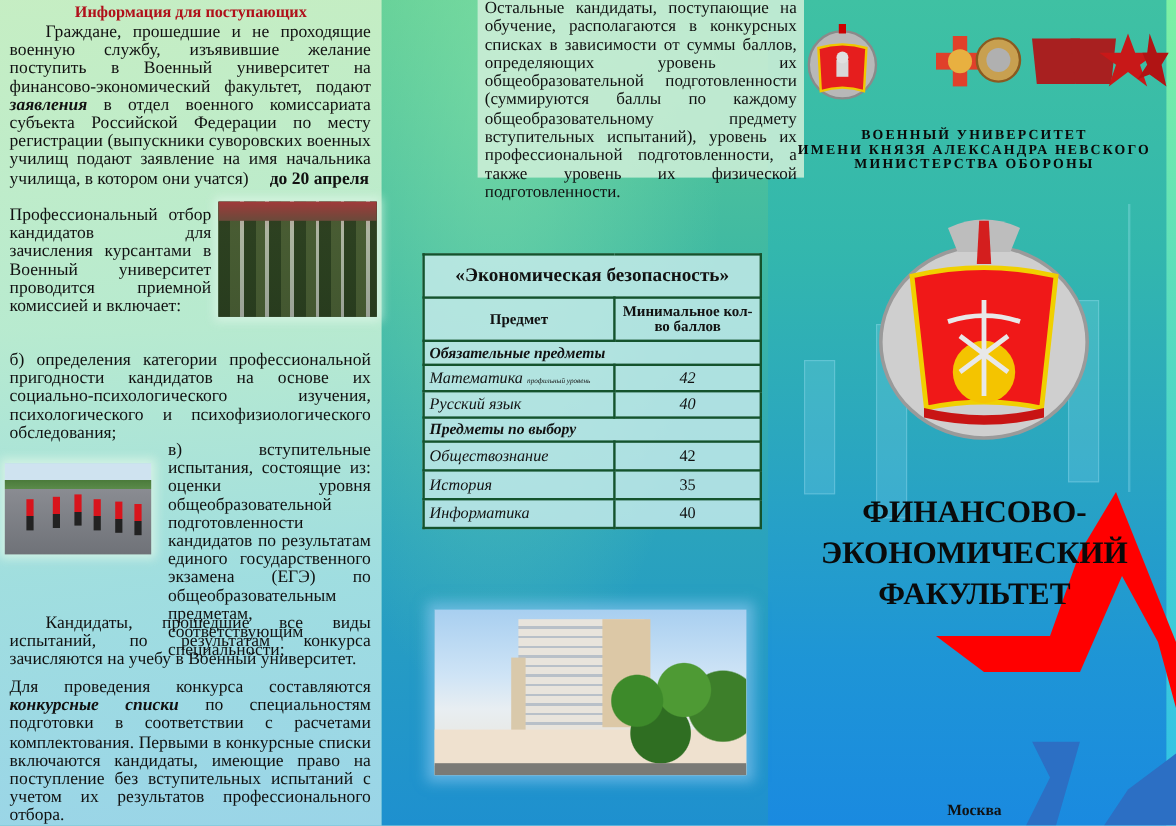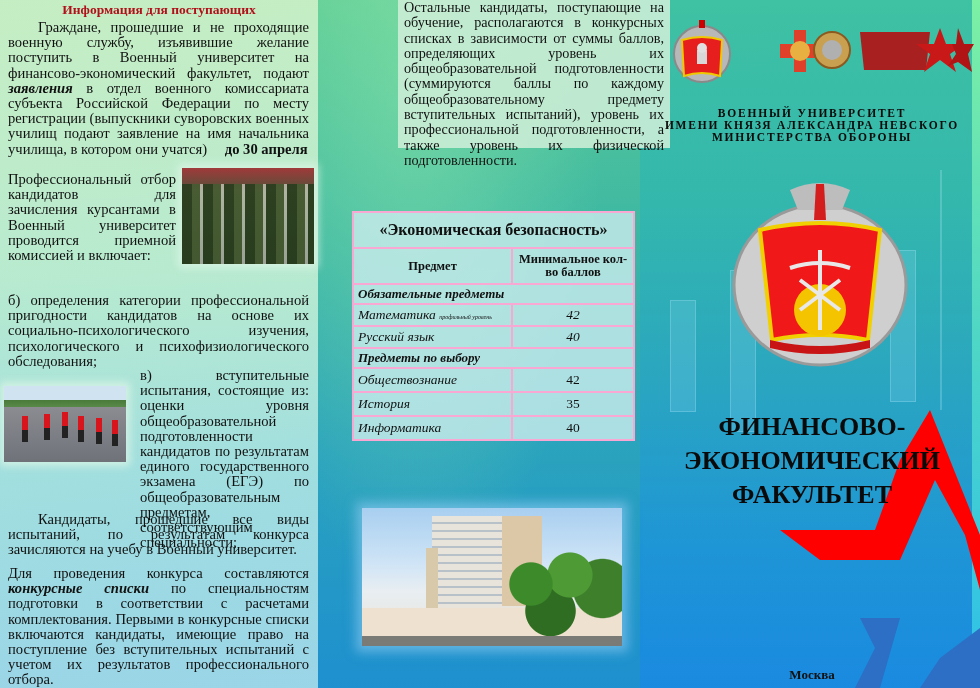--- a/index.html
+++ b/index.html
@@ -68,21 +68,21 @@
     background: rgba(205,238,215,0.88);
     padding: 0 6px; box-sizing: border-box; margin-left: 36px;
   }
   .mid-text { font-size: 14.2px; line-height: 15.3px; text-align: justify; }
 
   .score-table {
     position: absolute; left: 352px; top: 211px; width: 283px;
     border-collapse: collapse; background: rgba(200,235,235,0.82);
     border: 2px solid #000;
   }
-  .score-table td { border: 2px solid #f9a8d4; padding: 0 4px; font-size: 13.5px; height: 20px; }
+  .score-table td { border: 2px solid #14532d; padding: 0 4px; font-size: 13.5px; height: 20px; }
   .t-title { font-weight: bold; font-size: 16px !important; text-align: center; height: 34px !important; }
   .t-head { font-weight: bold; text-align: center; font-size: 12.5px !important; height: 34px !important; line-height: 13px; }
   .t-section { font-weight: bold; font-style: italic; font-size: 13px !important; height: 18px !important; }
   .t-subj { font-style: italic; }
   .t-val { text-align: center; width: 112px; }
   .t-val.it { font-style: italic; }
   .tiny { font-size: 6px; font-style: italic; }
   .tall td { height: 22px; }
 
   .photo-building {
@@ -129,21 +129,21 @@
   <div class="candle" style="left:250px;top:250px;width:24px;height:150px;"></div>
   <div class="wick" style="left:300px;top:170px;height:240px;"></div>
 </div>
 <div class="edge-strip"></div>
 
 <div class="left-panel">
   <div class="lp-title">Информация для поступающих</div>
 
   <div class="lp-text" style="top:20px;">
     <span class="indent"></span><span>Граждане, прошедшие и не проходящие военную службу, изъявившие желание поступить в Военный университет на финансово-экономический факультет, подают </span><b><i>заявления</i></b><span> в отдел военного комиссариата субъекта Российской Федерации по месту регистрации (выпускники суворовских военных училищ подают заявление на имя начальника училища, в котором они учатся)</span>
-    <b style="margin-left:14px;">до 30 апреля</b>
+    <b style="margin-left:14px;">до 20 апреля</b>
   </div>
 
   <div class="photo photo-soldiers"></div>
 
   <div class="lp-text" style="top:172px; width:168px; text-align:justify;">Профессиональный отбор кандидатов для зачисления курсантами в Военный университет проводится приемной комиссией и включает:</div>
 
   <div class="lp-text" style="top:293px;">б) определения категории профессиональной пригодности кандидатов на основе их социально-психологического изучения, психологического и психофизиологического обследования;</div>
 
   <div class="photo photo-exercise">
     <div class="runner" style="left:18px;top:30px;"></div>

